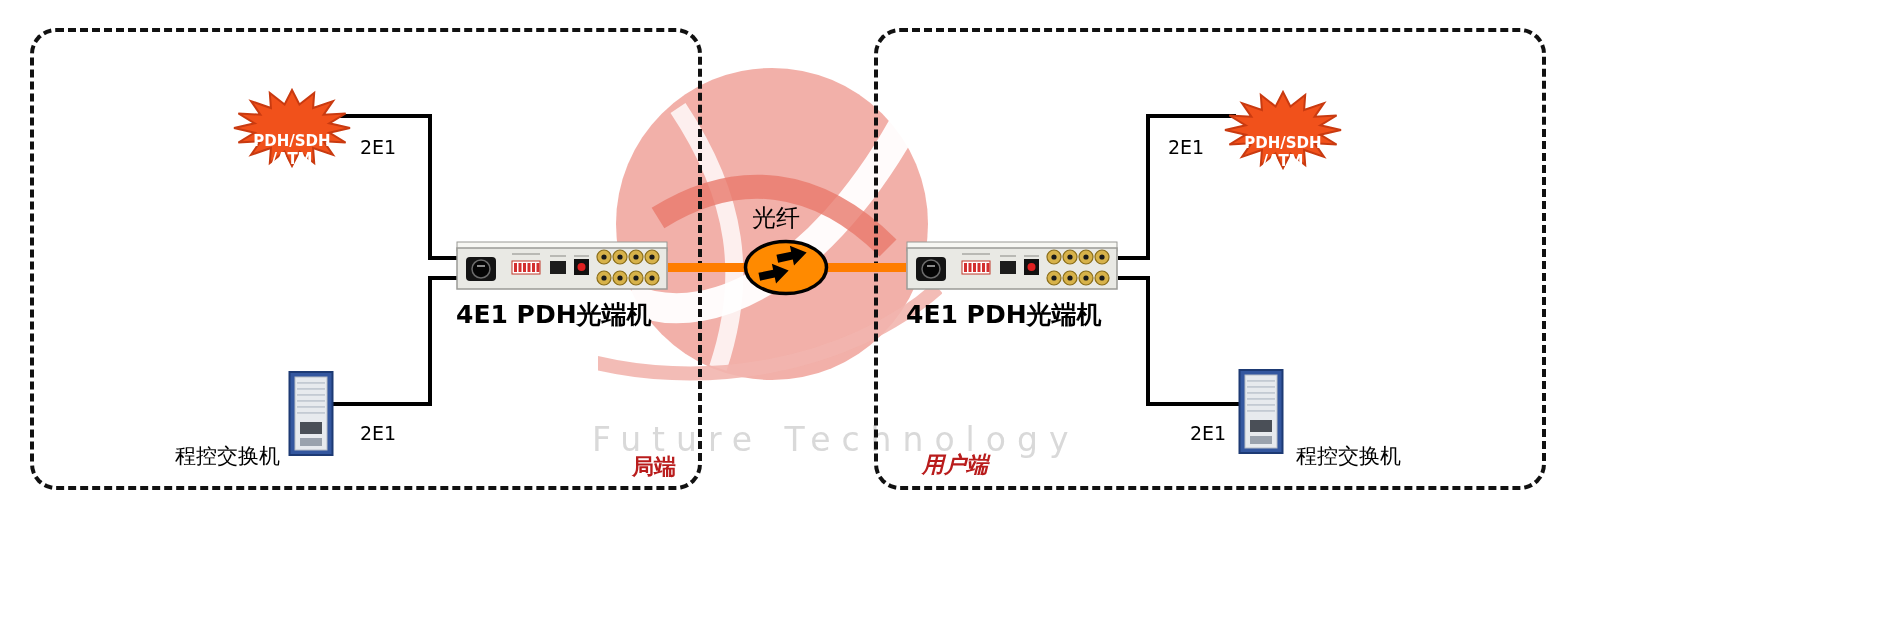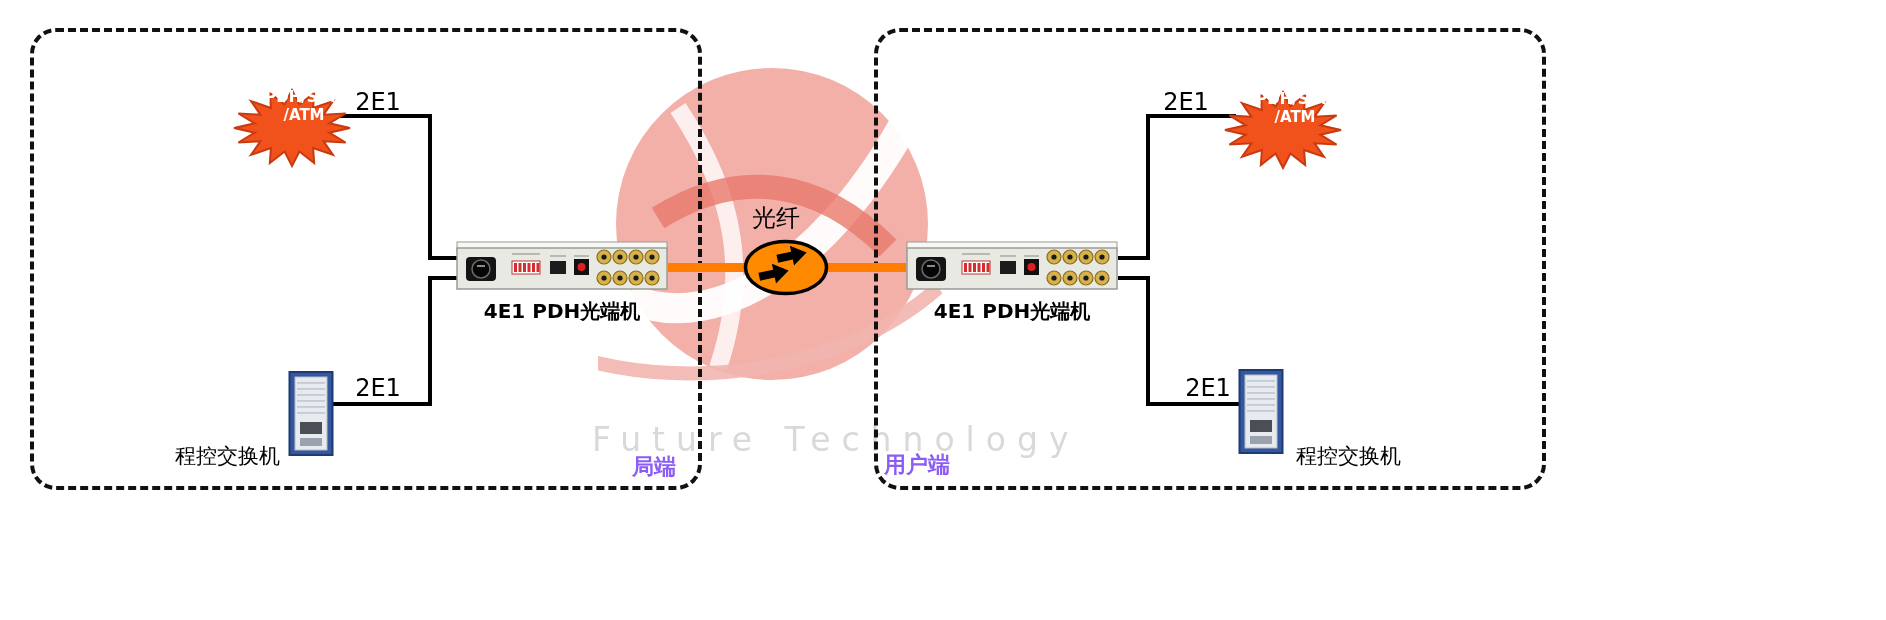--- a/index.html
+++ b/index.html
@@ -15,29 +15,29 @@
 
   
   .zone-box { position:absolute; border:4px dashed #111111; border-radius:26px; z-index:1; background:transparent; }
 
   
   .h-line, .v-line { position:absolute; background:#000000; z-index:2; }
   .fiber-line { position:absolute; background:#ff7d00; z-index:2; }
 
   
   .lbl { position:absolute; z-index:4; color:#000; }
-  .e1 { font-size:24px; }
-  .dev-lbl { font-size:20px; font-weight:bold; text-align:center; }
+  .e1 { font-size:19px;margin-top:48px; }
+  .dev-lbl { font-size:25px; font-weight:bold; text-align:left; }
   .sw-lbl { font-size:21px;margin-top:36px; }
-  .zone-name { font-size:22px; font-weight:bold; color:#8b5cf6; }
+  .zone-name { font-size:22px; font-weight:bold; color:#b91c1c; }
   .fiber-lbl { font-size:24px; }
 
   .comp { position:absolute; z-index:3; }
-  .starburst-text { position:absolute; left:12px; top:0; width:100%; height:100%;
-        display:flex; flex-direction:column; align-items:center; justify-content:flex-start;
+  .starburst-text { position:absolute; left:0; top:0; width:100%; height:100%;
+        display:flex; flex-direction:column; align-items:center; justify-content:flex-end;
         color:#ffffff; font-size:15px; font-weight:bold; line-height:18px; z-index:4; text-align:center; }
 </style>
 </head>
 <body>
 
 <div class="stage">
 
   <div class="wm" style="left:598px; top:48px; width:344px; height:352px;">
     <svg width="344" height="352" viewBox="0 0 344 352">
       <circle cx="174" cy="176" r="156" fill="#f0a29a" opacity="0.85"></circle>
@@ -46,21 +46,21 @@
       <path d="M 60 170 C 140 120, 220 130, 290 200" stroke="#e9796b" stroke-width="24" fill="none" opacity="0.8"></path>
       <path d="M -20 310 C 100 345, 250 320, 340 240" stroke="#f2b5ae" stroke-width="14" fill="none" opacity="0.9"></path>
     </svg>
   </div>
   <div class="wm wm-en" style="left:592px; top:420px; width:400px; text-align:center;">Future Technology</div>
 
   <div class="zone-box" style="left:30px; top:28px; width:672px; height:462px;"></div>
   <div class="zone-box" style="left:874px; top:28px; width:672px; height:462px;"></div>
 
   <div class="lbl zone-name" style="left:612px; top:452px; width:84px; text-align:center;">局端</div>
-  <div class="lbl zone-name" style="left:884px; top:450px; width:104px; text-align:left;">用户端</div>
+  <div class="lbl zone-name" style="left:884px; top:450px; width:104px; text-align:right;font-style:italic;">用户端</div>
 
   <div class="h-line" style="left:332px; top:114px; width:100px; height:4px;"></div>
   <div class="v-line" style="left:428px; top:114px; width:4px; height:146px;"></div>
   <div class="h-line" style="left:428px; top:256px; width:32px; height:4px;"></div>
   <div class="h-line" style="left:428px; top:276px; width:32px; height:4px;"></div>
   <div class="v-line" style="left:428px; top:276px; width:4px; height:130px;"></div>
   <div class="h-line" style="left:332px; top:402px; width:100px; height:4px;"></div>
 
   <div class="lbl e1" style="left:348px; top:88px; width:60px; text-align:center;">2E1</div>
   <div class="lbl e1" style="left:348px; top:374px; width:60px; text-align:center;">2E1</div>

